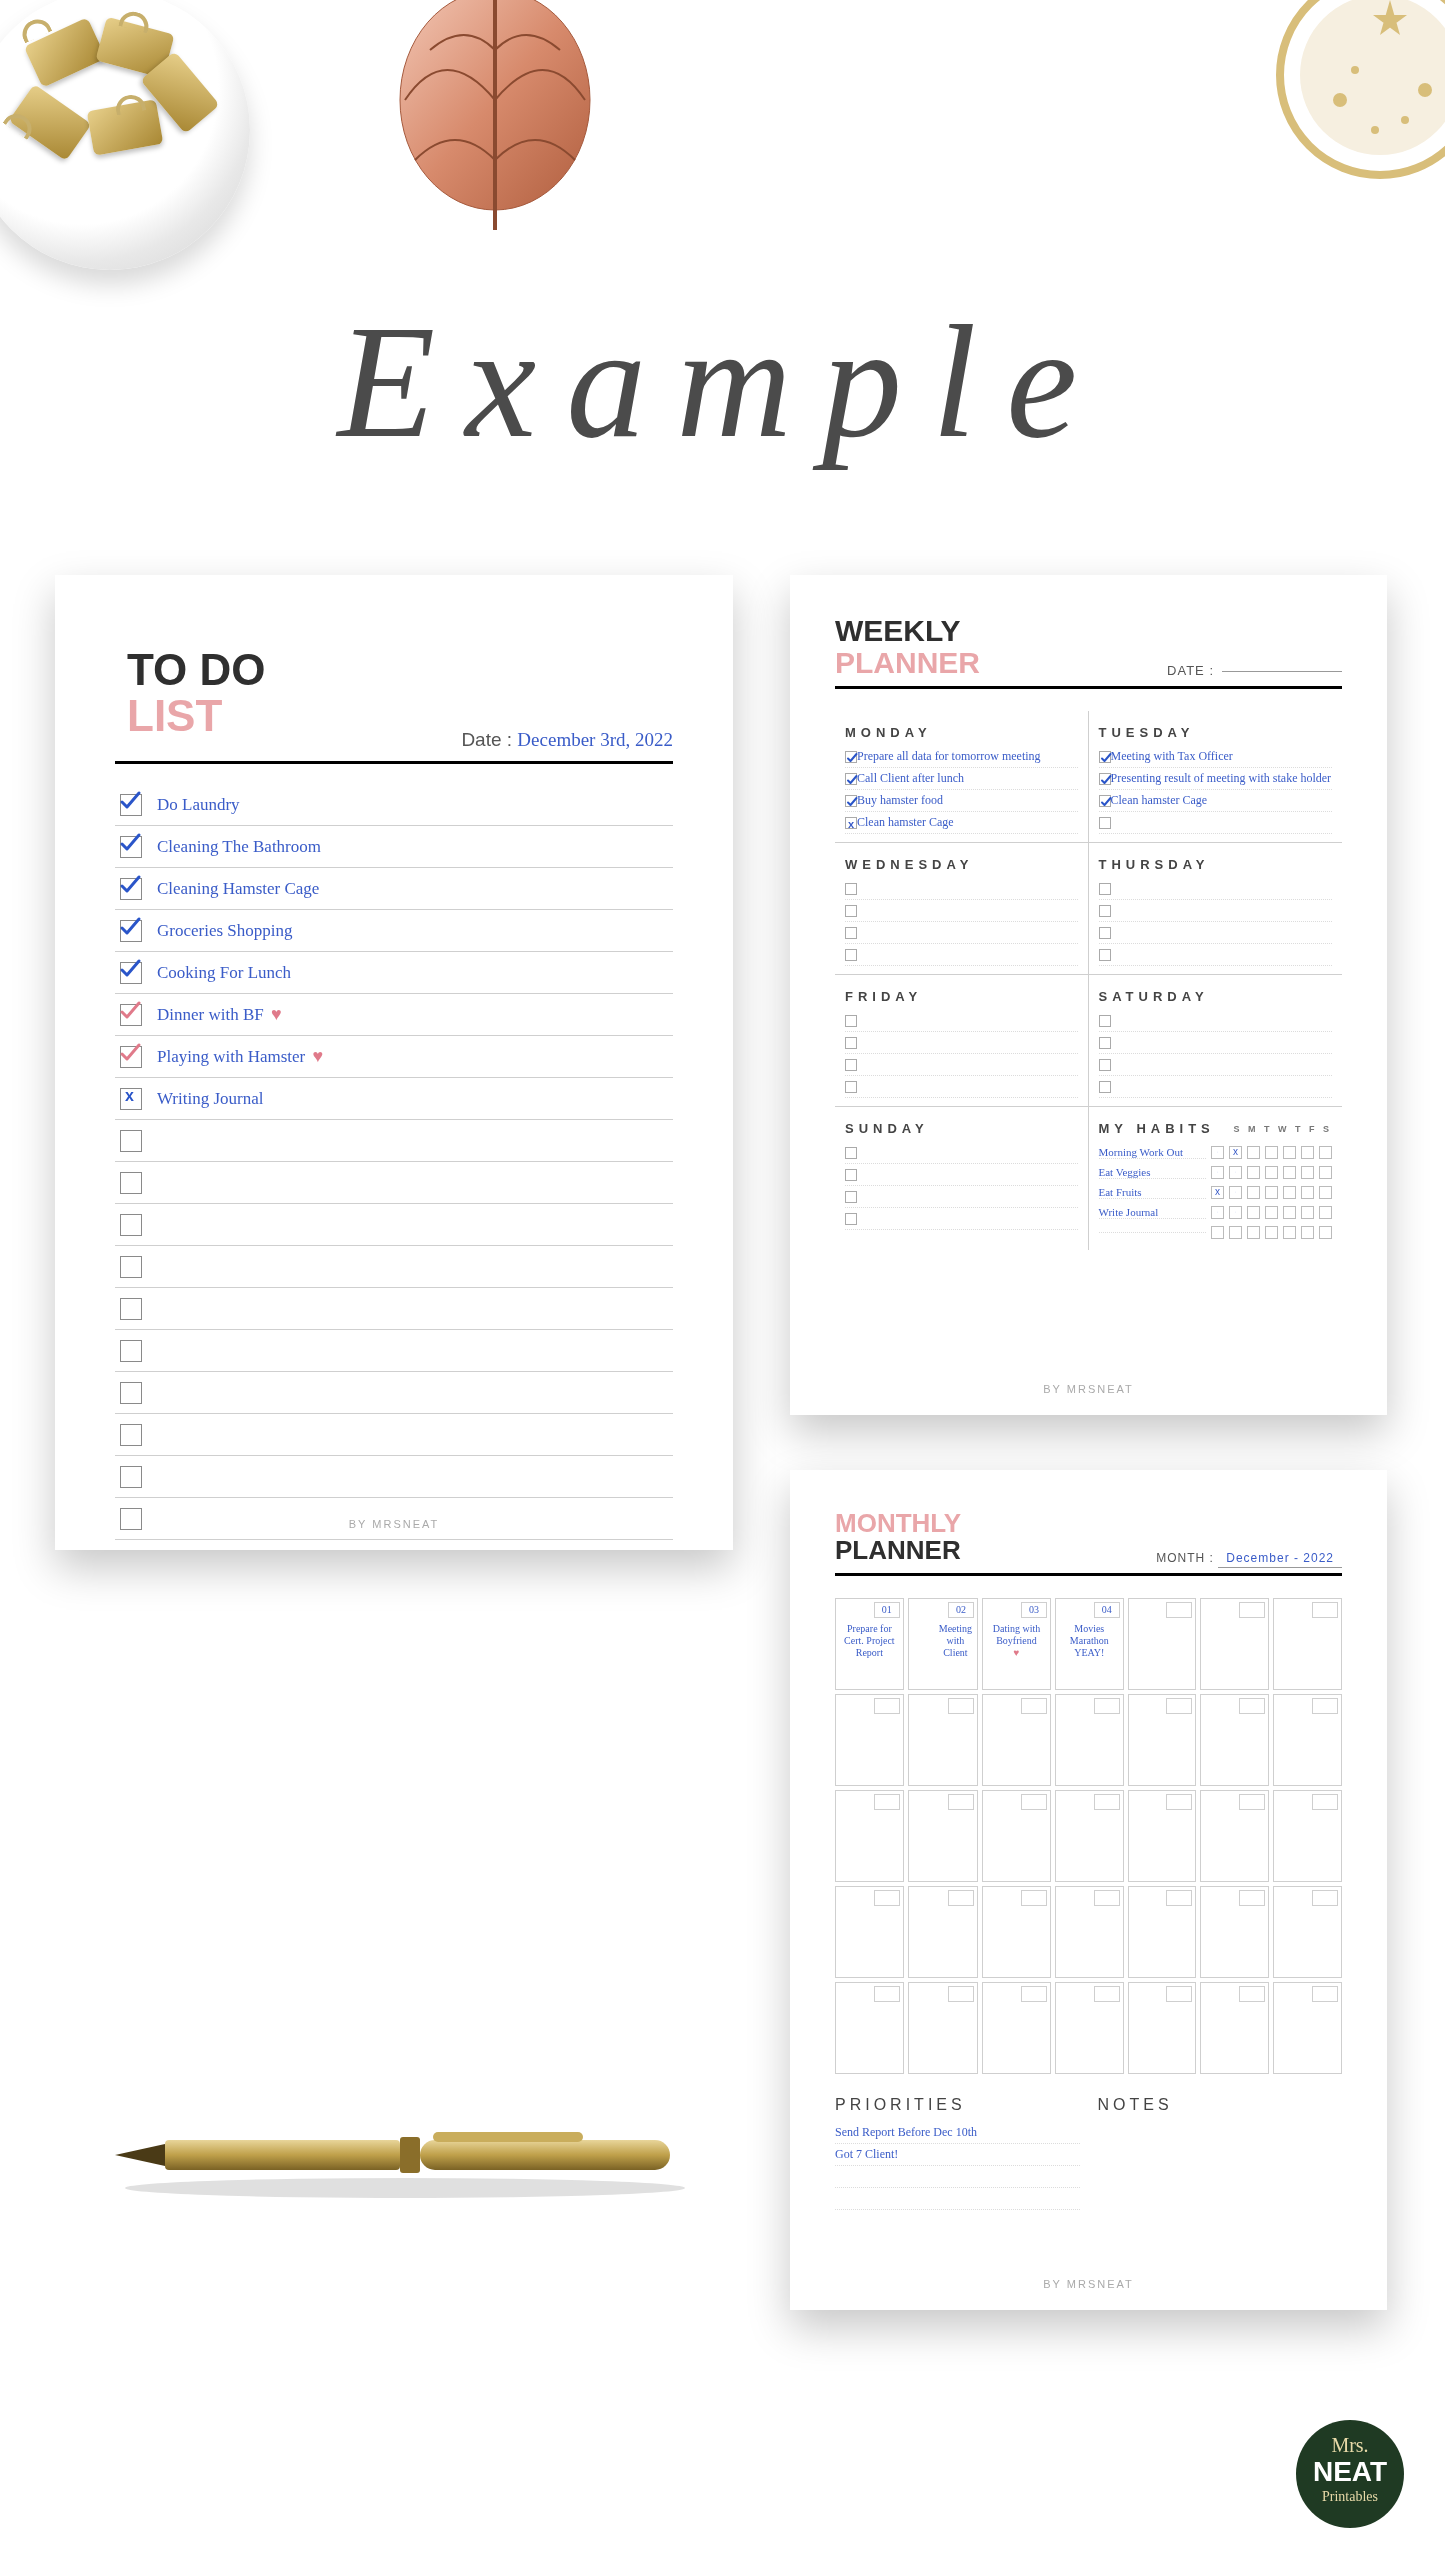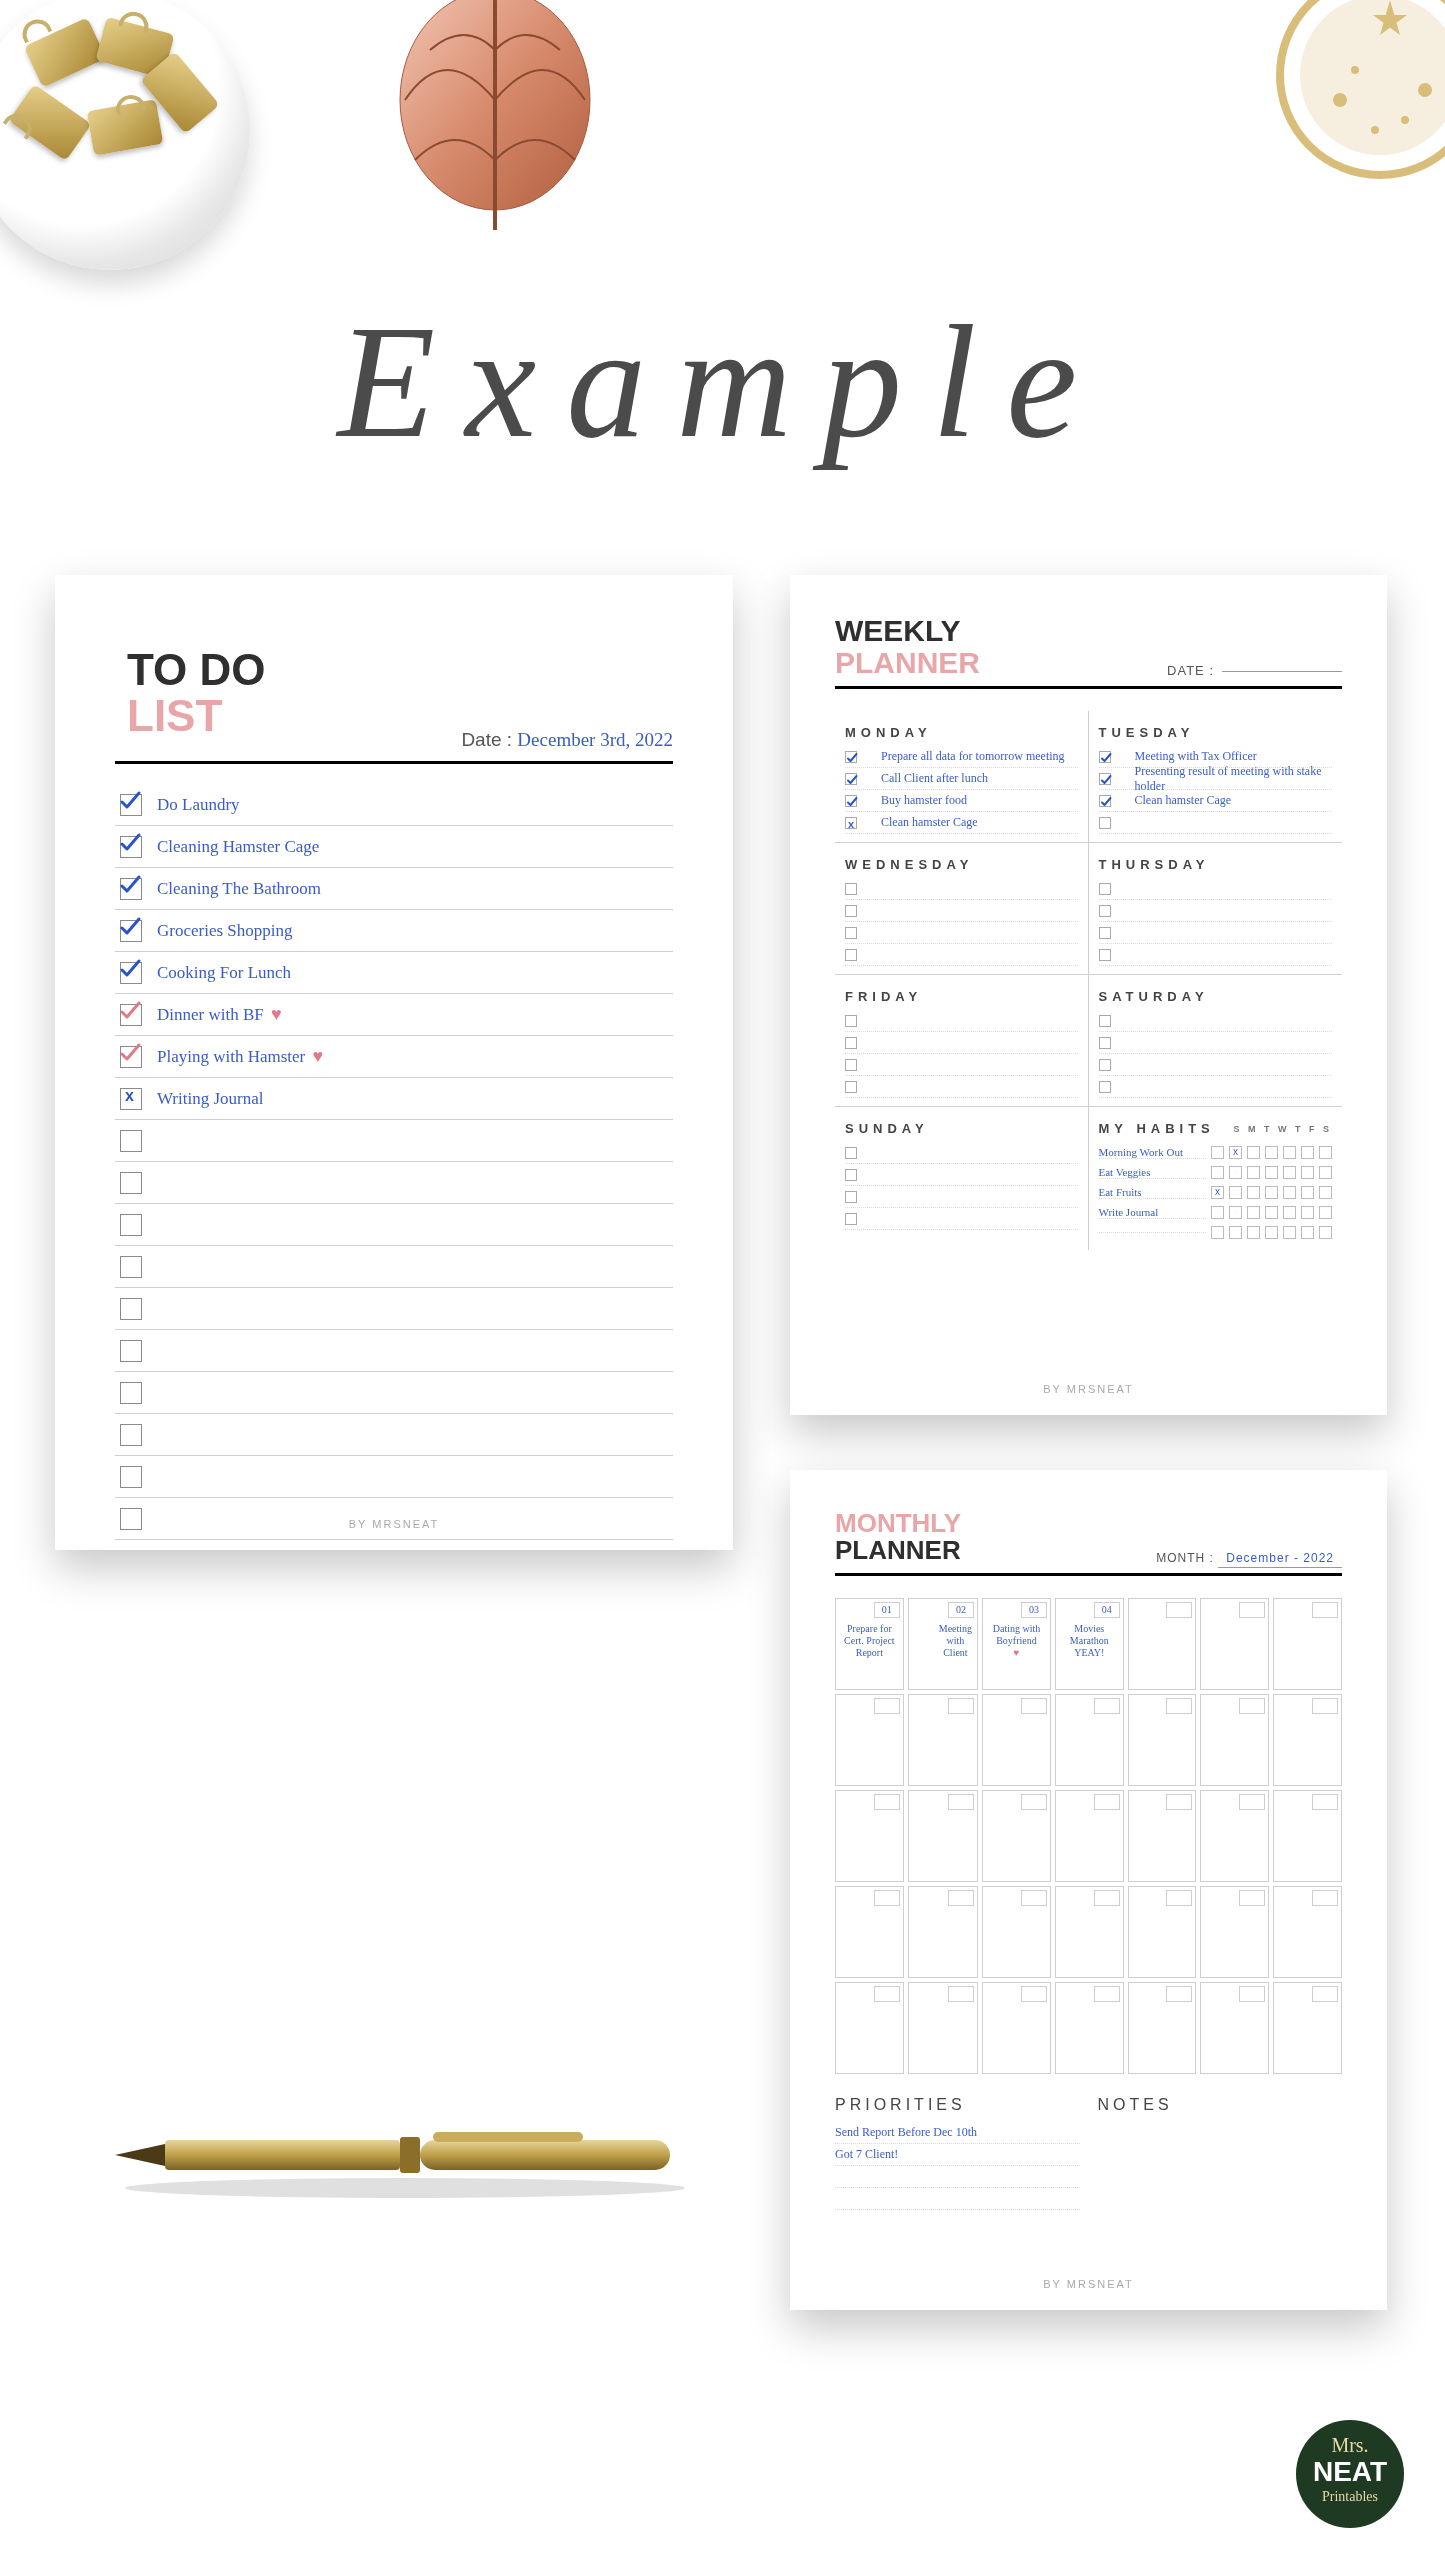--- a/index.html
+++ b/index.html
@@ -61,21 +61,21 @@
   .weekly .head{display:flex;align-items:flex-end;justify-content:space-between;border-bottom:3px solid #000;padding-bottom:8px;}
   .weekly h1{margin:0;font-size:30px;font-weight:900;line-height:1.05;}
   .weekly h1 .pink{color:var(--pink);}
   .weekly .date-lbl{font-size:13px;letter-spacing:1px;color:#555;}
   .weekly .date-lbl .line{display:inline-block;border-bottom:1px solid #999;width:120px;vertical-align:middle;margin-left:8px;}
   .weekly .grid{display:grid;grid-template-columns:1fr 1fr;gap:0;margin-top:22px;}
   .day{border-top:1px solid #cfcfcf;padding:14px 10px 8px;}
   .day:nth-child(odd){border-right:1px solid #cfcfcf;}
   .day:first-child,.day:nth-child(2){border-top:none;}
   .day .dname{font-size:13px;letter-spacing:5px;font-weight:700;color:#444;margin-bottom:6px;}
-  .day .row{display:flex;align-items:center;gap:24px;font-family:var(--hand-font);color:var(--hand);font-size:12px;height:22px;border-bottom:1px dotted #dcdcdc;}
+  .day .row{display:flex;align-items:center;gap:0;font-family:var(--hand-font);color:var(--hand);font-size:12px;height:22px;border-bottom:1px dotted #dcdcdc;}
   .day .row.empty{color:transparent;}
   .day .row .cb{width:12px;height:12px;border:1px solid #aaa;flex:none}
   .day .row .cb.ck{background:none;}
   .day .row .ck svg{display:block}
   .day .row .x{font-family:Arial;color:#3a5cc8;font-weight:bold;font-size:11px;text-align:center;line-height:12px;}
   .habits .dname{display:flex;justify-content:space-between;align-items:center;}
   .habits .wk{font-size:9px;letter-spacing:3px;color:#777;}
   .habits .hrow{display:flex;align-items:center;height:20px;font-family:var(--hand-font);color:var(--hand);font-size:11px;gap:5px;}
   .habits .hrow .label{flex:1;border-bottom:1px dotted #dcdcdc;}
   .habits .hrow .cell{width:13px;height:13px;border:1px solid #bbb;display:flex;align-items:center;justify-content:center;font-family:Arial;font-size:10px;color:var(--hand);}
@@ -194,29 +194,29 @@
           </svg>
         </span>
         <span class="txt">Do Laundry</span>
       </li>
       <li>
         <span class="box checked">
           <svg width="24" height="24" viewBox="0 0 24 24">
             <path d="M4 13 L9 18 L21 4" stroke="#2a55c9" stroke-width="3" fill="none" stroke-linecap="round" stroke-linejoin="round"></path>
           </svg>
         </span>
-        <span class="txt">Cleaning Hamster Cage</span>
+        <span class="txt">Cleaning The Bathroom</span>
       </li>
       <li>
         <span class="box checked">
           <svg width="24" height="24" viewBox="0 0 24 24">
             <path d="M4 13 L9 18 L21 4" stroke="#2a55c9" stroke-width="3" fill="none" stroke-linecap="round" stroke-linejoin="round"></path>
           </svg>
         </span>
-        <span class="txt">Cleaning The Bathroom</span>
+        <span class="txt">Cleaning Hamster Cage</span>
       </li>
       <li>
         <span class="box checked">
           <svg width="24" height="24" viewBox="0 0 24 24">
             <path d="M4 13 L9 18 L21 4" stroke="#2a55c9" stroke-width="3" fill="none" stroke-linecap="round" stroke-linejoin="round"></path>
           </svg>
         </span>
         <span class="txt">Groceries Shopping</span>
       </li>
       <li>

